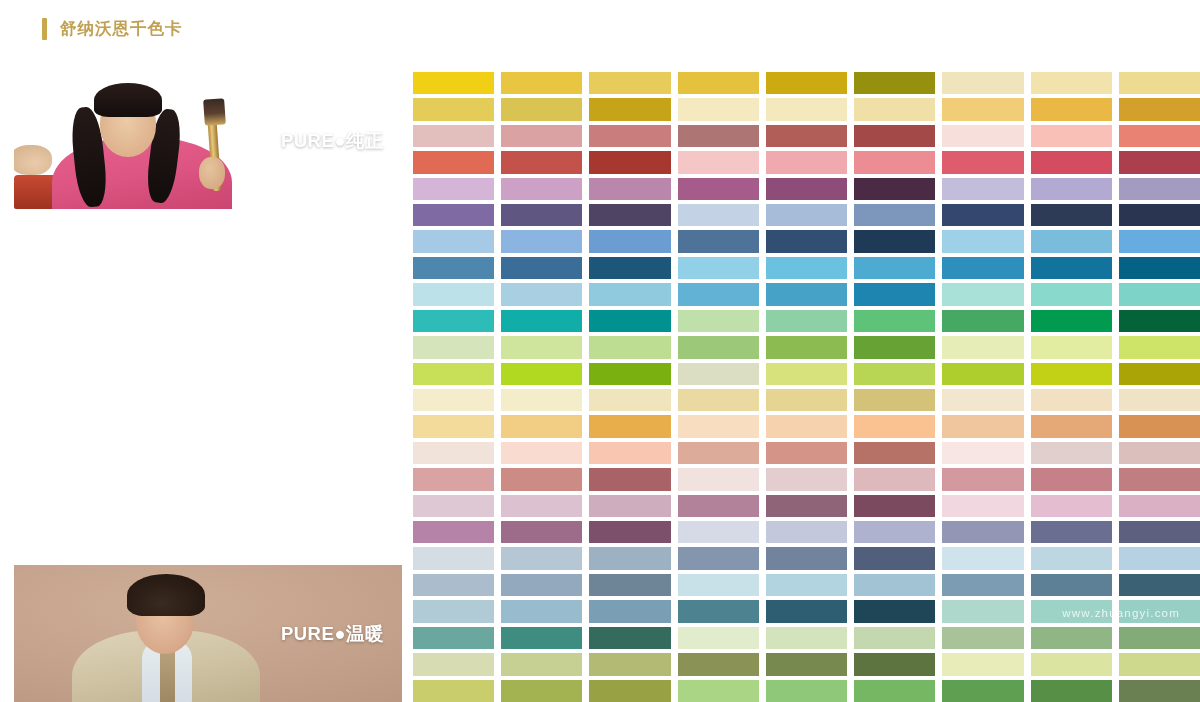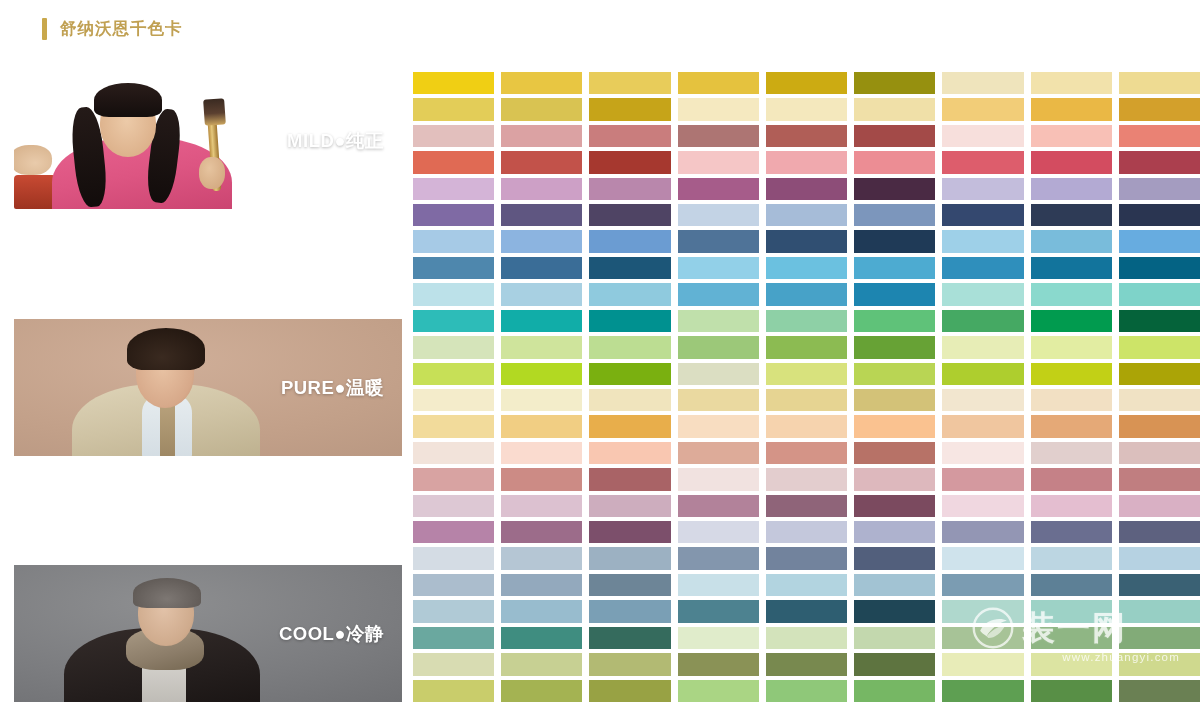--- a/index.html
+++ b/index.html
@@ -299,44 +299,34 @@
         <div class="can-arm"></div>
         <div class="fig-body"></div>
         <div class="fig-hair-l"></div>
         <div class="fig-hair-r"></div>
         <div class="fig-face"></div>
         <div class="fig-bangs"></div>
         <div class="brush-handle"></div>
         <div class="brush-head"></div>
         <div class="hand"></div>
       </div>
-      <div class="label">MILD●纯正</div>
+      <div class="label">PURE●纯正</div>
     </div>
 
     <div class="banner b-warm">
       <div class="photo">
         <div class="fig-suit"></div>
         <div class="shirt"></div>
         <div class="tie"></div>
         <div class="fig-face"></div>
         <div class="fig-hair"></div>
       </div>
       <div class="label">PURE●温暖</div>
     </div>
 
-    <div class="banner b-cool">
-      <div class="photo">
-        <div class="fig-coat"></div>
-        <div class="inner-shirt"></div>
-        <div class="scarf"></div>
-        <div class="fig-face"></div>
-        <div class="fig-hair"></div>
-      </div>
-      <div class="label">COOL●冷静</div>
-    </div>
 
   </div>
 
   <div class="grid" id="color-grid">
       <div class="swatch" title="#f0cf14" style="background: rgb(240, 207, 20);"></div>
       <div class="swatch" title="#e8c642" style="background: rgb(232, 198, 66);"></div>
       <div class="swatch" title="#e8cc5a" style="background: rgb(232, 204, 90);"></div>
       <div class="swatch" title="#e5c23e" style="background: rgb(229, 194, 62);"></div>
       <div class="swatch" title="#ccab12" style="background: rgb(204, 171, 18);"></div>
       <div class="swatch" title="#96900f" style="background: rgb(150, 144, 15);"></div>
@@ -546,24 +536,16 @@
       <div class="swatch" title="#98a244" style="background: rgb(152, 162, 68);"></div>
       <div class="swatch" title="#aad584" style="background: rgb(170, 213, 132);"></div>
       <div class="swatch" title="#8fc879" style="background: rgb(143, 200, 121);"></div>
       <div class="swatch" title="#76b764" style="background: rgb(118, 183, 100);"></div>
       <div class="swatch" title="#5e9f52" style="background: rgb(94, 159, 82);"></div>
       <div class="swatch" title="#588f46" style="background: rgb(88, 143, 70);"></div>
       <div class="swatch" title="#6a8053" style="background: rgb(106, 128, 83);"></div>
     </div>
 
   <div class="watermark">
-    <div class="wm-row">
-      <svg class="wm-logo" viewBox="0 0 48 48">
-        <circle cx="24" cy="24" r="21" fill="none" stroke="#ffffff" stroke-width="2.6" opacity="0.92"></circle>
-        <path d="M10 27 C16 14, 32 12, 39 16 C31 18, 22 24, 17 33 C14 31, 11 29, 10 27 Z" fill="#ffffff" opacity="0.95"></path>
-        <path d="M17 33 C22 27, 30 22, 38 20 C33 30, 26 35, 19 35 Z" fill="#ffffff" opacity="0.72"></path>
-      </svg>
-      <div class="wm-text">装一网</div>
-    </div>
     <div class="wm-url">www.zhuangyi.com</div>
   </div>
 
 </div>
 
 </body></html>

